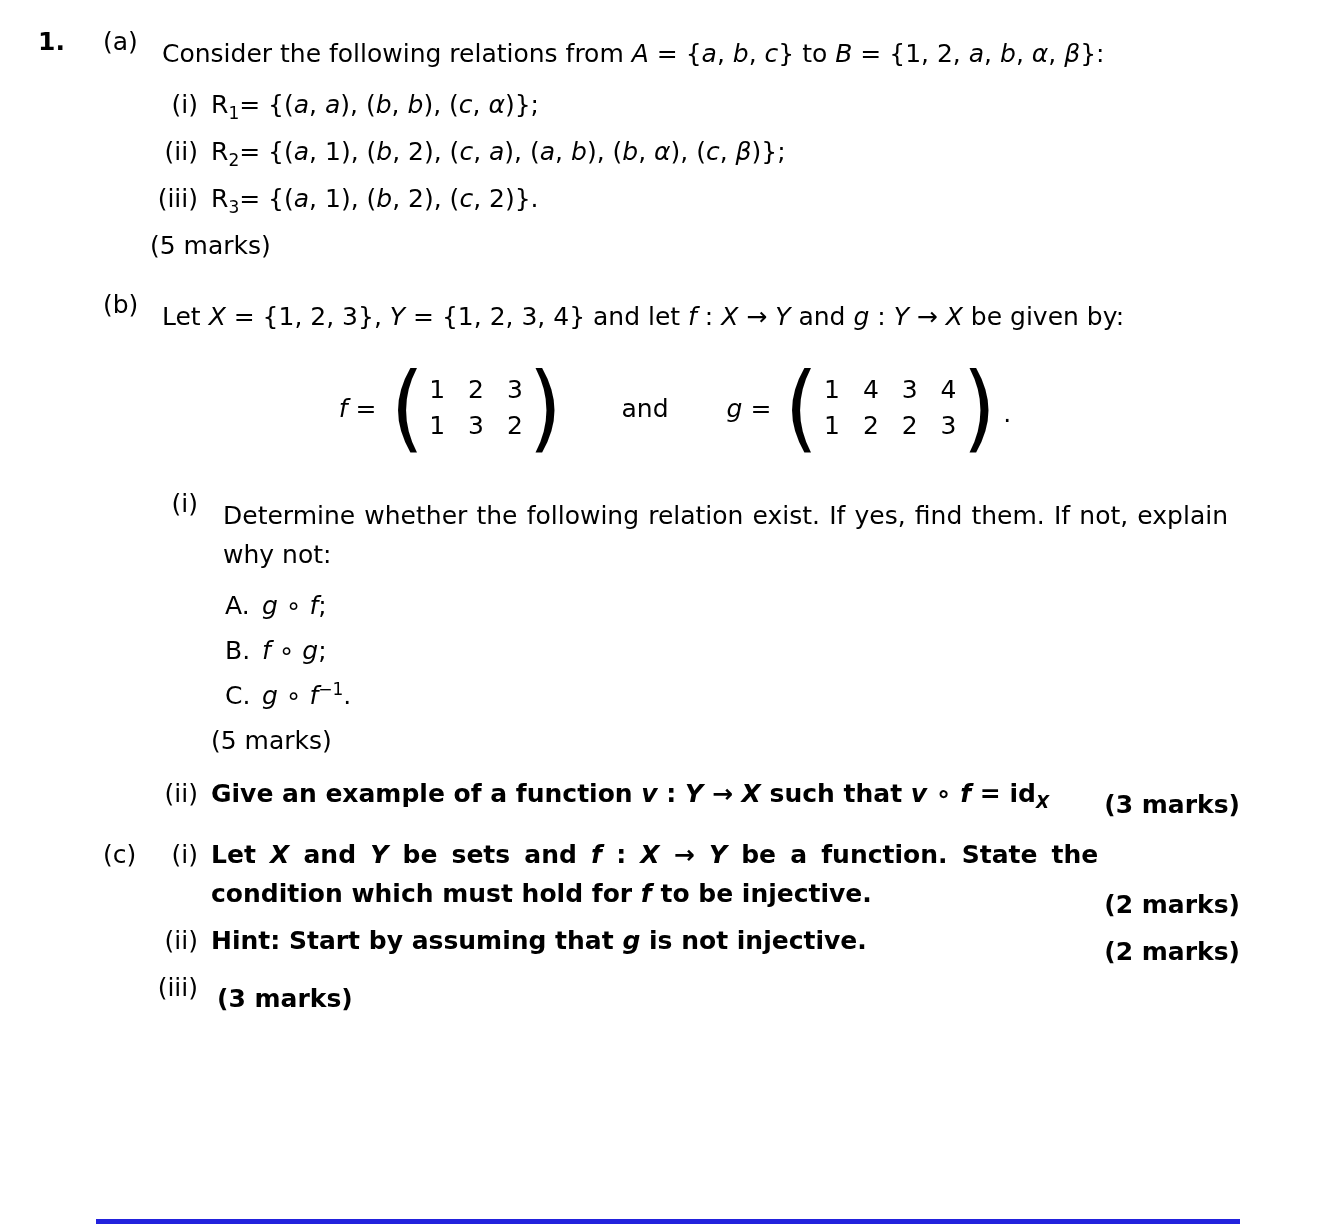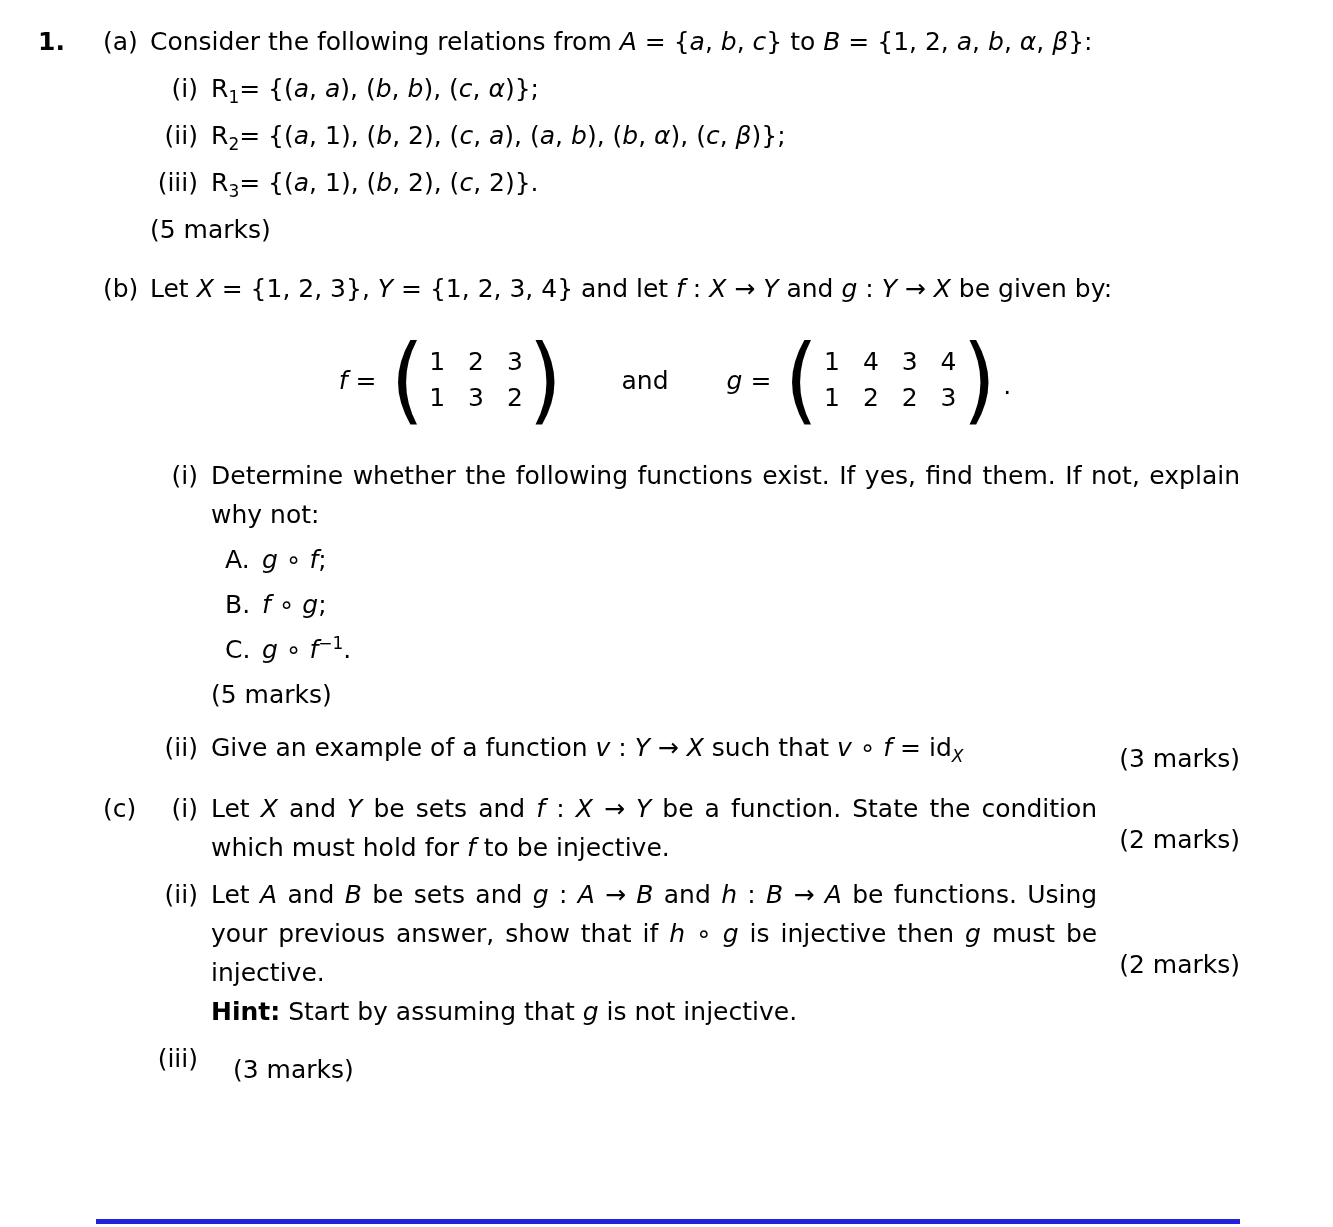--- a/index.html
+++ b/index.html
@@ -21,29 +21,29 @@
   .l2-body { flex: 1 1 auto; min-width: 0; }
 
   .l3 { display: flex; align-items: flex-start; margin: 8px 0; }
   .l3-lab { flex: 0 0 48px; text-align: right; margin-right: 13px; }
   .l3-body { flex: 1 1 auto; min-width: 0; }
 
   .l4 { display: flex; align-items: flex-start; margin: 6px 0 6px 14px; }
   .l4-lab { flex: 0 0 37px; }
   .l4-body { flex: 1 1 auto; }
 
-  .para { margin: 0; }
+  .para { margin: 12px; }
   .just { text-align: justify; }
   .spaced-top { margin-top: 13px; }
 
   .marks { text-align: right; }
   .marks-line { text-align: left; margin: 2px 0 6px; }
-  .qflex { display: flex; justify-content: space-between; align-items: center; }
+  .qflex { display: flex; justify-content: space-between; align-items: flex-end; font-weight: bold; }
   .qtext { flex: 1 1 auto; min-width: 0; }
-  .marks-inline { flex: 0 0 auto; margin-left: 22px; transform: translateY(11px); white-space: nowrap; }
+  .marks-inline { flex: 0 0 auto; margin-left: 6px; transform: translateY(11px); white-space: nowrap; }
 
   i { font-style: italic; }
   sub { font-size: 68%; line-height: 0; }
   sup { font-size: 68%; line-height: 0; }
 
   
   .display-math {
     display: flex; justify-content: center; align-items: center;
     gap: 58px; margin: 22px 40px 26px 0; height: 100px;
   }
@@ -120,21 +120,21 @@
                 <span class="mrow">1 2 2 3</span>
               </span>
               <span class="paren">)</span>
               <span class="mperiod">.</span>
             </span>
           </div>
 
           <div class="l3">
             <div class="l3-lab">(i)</div>
             <div class="l3-body">
-              <div class="para just">Determine whether the following functions exist.  If yes, find them.  If not, explain why not:</div>
+              <div class="para just">Determine whether the following relation exist.  If yes, find them.  If not, explain why not:</div>
               <div style="margin-top:6px;">
                 <div class="l4">
                   <div class="l4-lab">A.</div>
                   <div class="l4-body"><i>g</i> ∘ <i>f</i>;</div>
                 </div>
                 <div class="l4">
                   <div class="l4-lab">B.</div>
                   <div class="l4-body"><i>f</i> ∘ <i>g</i>;</div>
                 </div>
                 <div class="l4">
@@ -165,21 +165,20 @@
             <div class="l3-body qflex">
               <div class="qtext just">Let <i>X</i> and <i>Y</i> be sets and <i>f</i> : <i>X</i> → <i>Y</i> be a function. State the condition which must hold for <i>f</i> to be injective.</div>
               <div class="marks marks-inline">(2 marks)</div>
             </div>
           </div>
 
           <div class="l3">
             <div class="l3-lab">(ii)</div>
             <div class="l3-body qflex">
               <div class="qtext">
-                <div class="just">Let <i>A</i> and <i>B</i> be sets and <i>g</i> : <i>A</i> → <i>B</i> and <i>h</i> : <i>B</i> → <i>A</i> be functions.  Using your previous answer, show that if <i>h</i> ∘ <i>g</i> is injective then <i>g</i> must be injective.</div>
                 <div><b>Hint:</b> Start by assuming that <i>g</i> is not injective.</div>
               </div>
               <div class="marks marks-inline">(2 marks)</div>
             </div>
           </div>
 
           <div class="l3">
             <div class="l3-lab">(iii)</div>
             <div class="l3-body qflex">
               <div class="marks marks-inline">(3 marks)</div>

